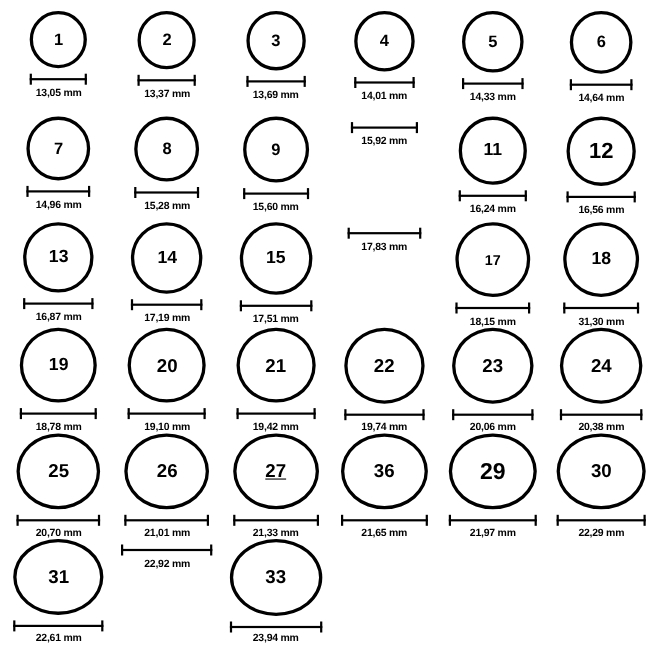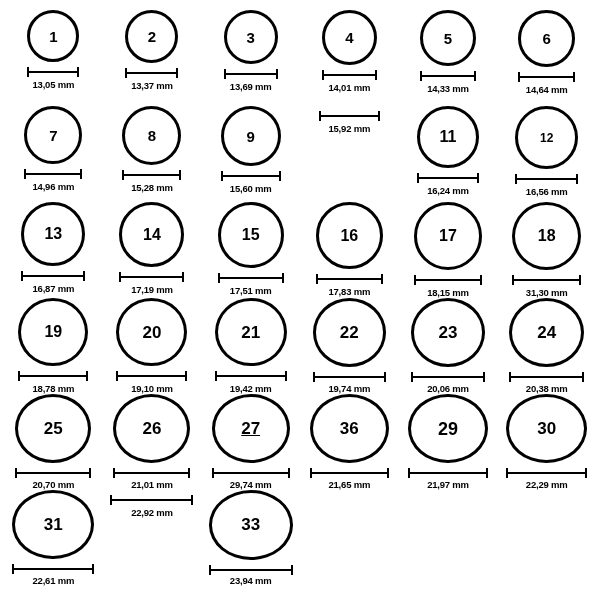--- a/index.html
+++ b/index.html
@@ -198,21 +198,21 @@
           <span class="ring-label">11</span>
         </div>
         <div class="measure" style="width: 62px;">
           <div class="bar"></div>
           <div class="tick left"></div>
           <div class="tick right"></div>
         </div>
         <div class="mm">16,24 mm</div>
       </div>
       <div class="cell">
-        <div class="ring" style="width: 63px; height: 63px; font-size: 12px;">
+        <div class="ring" style="width: 63px; height: 63px; font-size: 20px;">
           <span class="ring-label">12</span>
         </div>
         <div class="measure" style="width: 63px;">
           <div class="bar"></div>
           <div class="tick left"></div>
           <div class="tick right"></div>
         </div>
         <div class="mm">16,56 mm</div>
       </div>
       <div class="cell">
@@ -242,32 +242,29 @@
           <span class="ring-label">15</span>
         </div>
         <div class="measure" style="width: 66px;">
           <div class="bar"></div>
           <div class="tick left"></div>
           <div class="tick right"></div>
         </div>
         <div class="mm">17,51 mm</div>
       </div>
       <div class="cell">
-        <div class="ring" style="width: 67px; height: 67px; font-size: 16px;">
-          <span class="ring-label">16</span>
-        </div>
         <div class="measure" style="width: 67px;">
           <div class="bar"></div>
           <div class="tick left"></div>
           <div class="tick right"></div>
         </div>
         <div class="mm">17,83 mm</div>
       </div>
       <div class="cell">
-        <div class="ring" style="width: 68px; height: 68px; font-size: 16px;">
+        <div class="ring" style="width: 68px; height: 68px; font-size: 13px;">
           <span class="ring-label">17</span>
         </div>
         <div class="measure" style="width: 68px;">
           <div class="bar"></div>
           <div class="tick left"></div>
           <div class="tick right"></div>
         </div>
         <div class="mm">18,15 mm</div>
       </div>
       <div class="cell">
@@ -371,35 +368,35 @@
       </div>
       <div class="cell">
         <div class="ring" style="width: 78px; height: 78px; font-size: 17px; text-decoration: underline;">
           <span class="ring-label">27</span>
         </div>
         <div class="measure" style="width: 78px;">
           <div class="bar"></div>
           <div class="tick left"></div>
           <div class="tick right"></div>
         </div>
-        <div class="mm">29,74 mm</div>
+        <div class="mm">21,33 mm</div>
       </div>
       <div class="cell">
         <div class="ring" style="width: 79px; height: 79px; font-size: 17px;">
           <span class="ring-label">36</span>
         </div>
         <div class="measure" style="width: 79px;">
           <div class="bar"></div>
           <div class="tick left"></div>
           <div class="tick right"></div>
         </div>
         <div class="mm">21,65 mm</div>
       </div>
       <div class="cell">
-        <div class="ring" style="width: 80px; height: 80px; font-size: 18px; justify-content: center;">
+        <div class="ring" style="width: 80px; height: 80px; font-size: 21px; justify-content: center;">
           <span class="ring-label">29</span>
         </div>
         <div class="measure" style="width: 80px;">
           <div class="bar"></div>
           <div class="tick left"></div>
           <div class="tick right"></div>
         </div>
         <div class="mm">21,97 mm</div>
       </div>
       <div class="cell">

